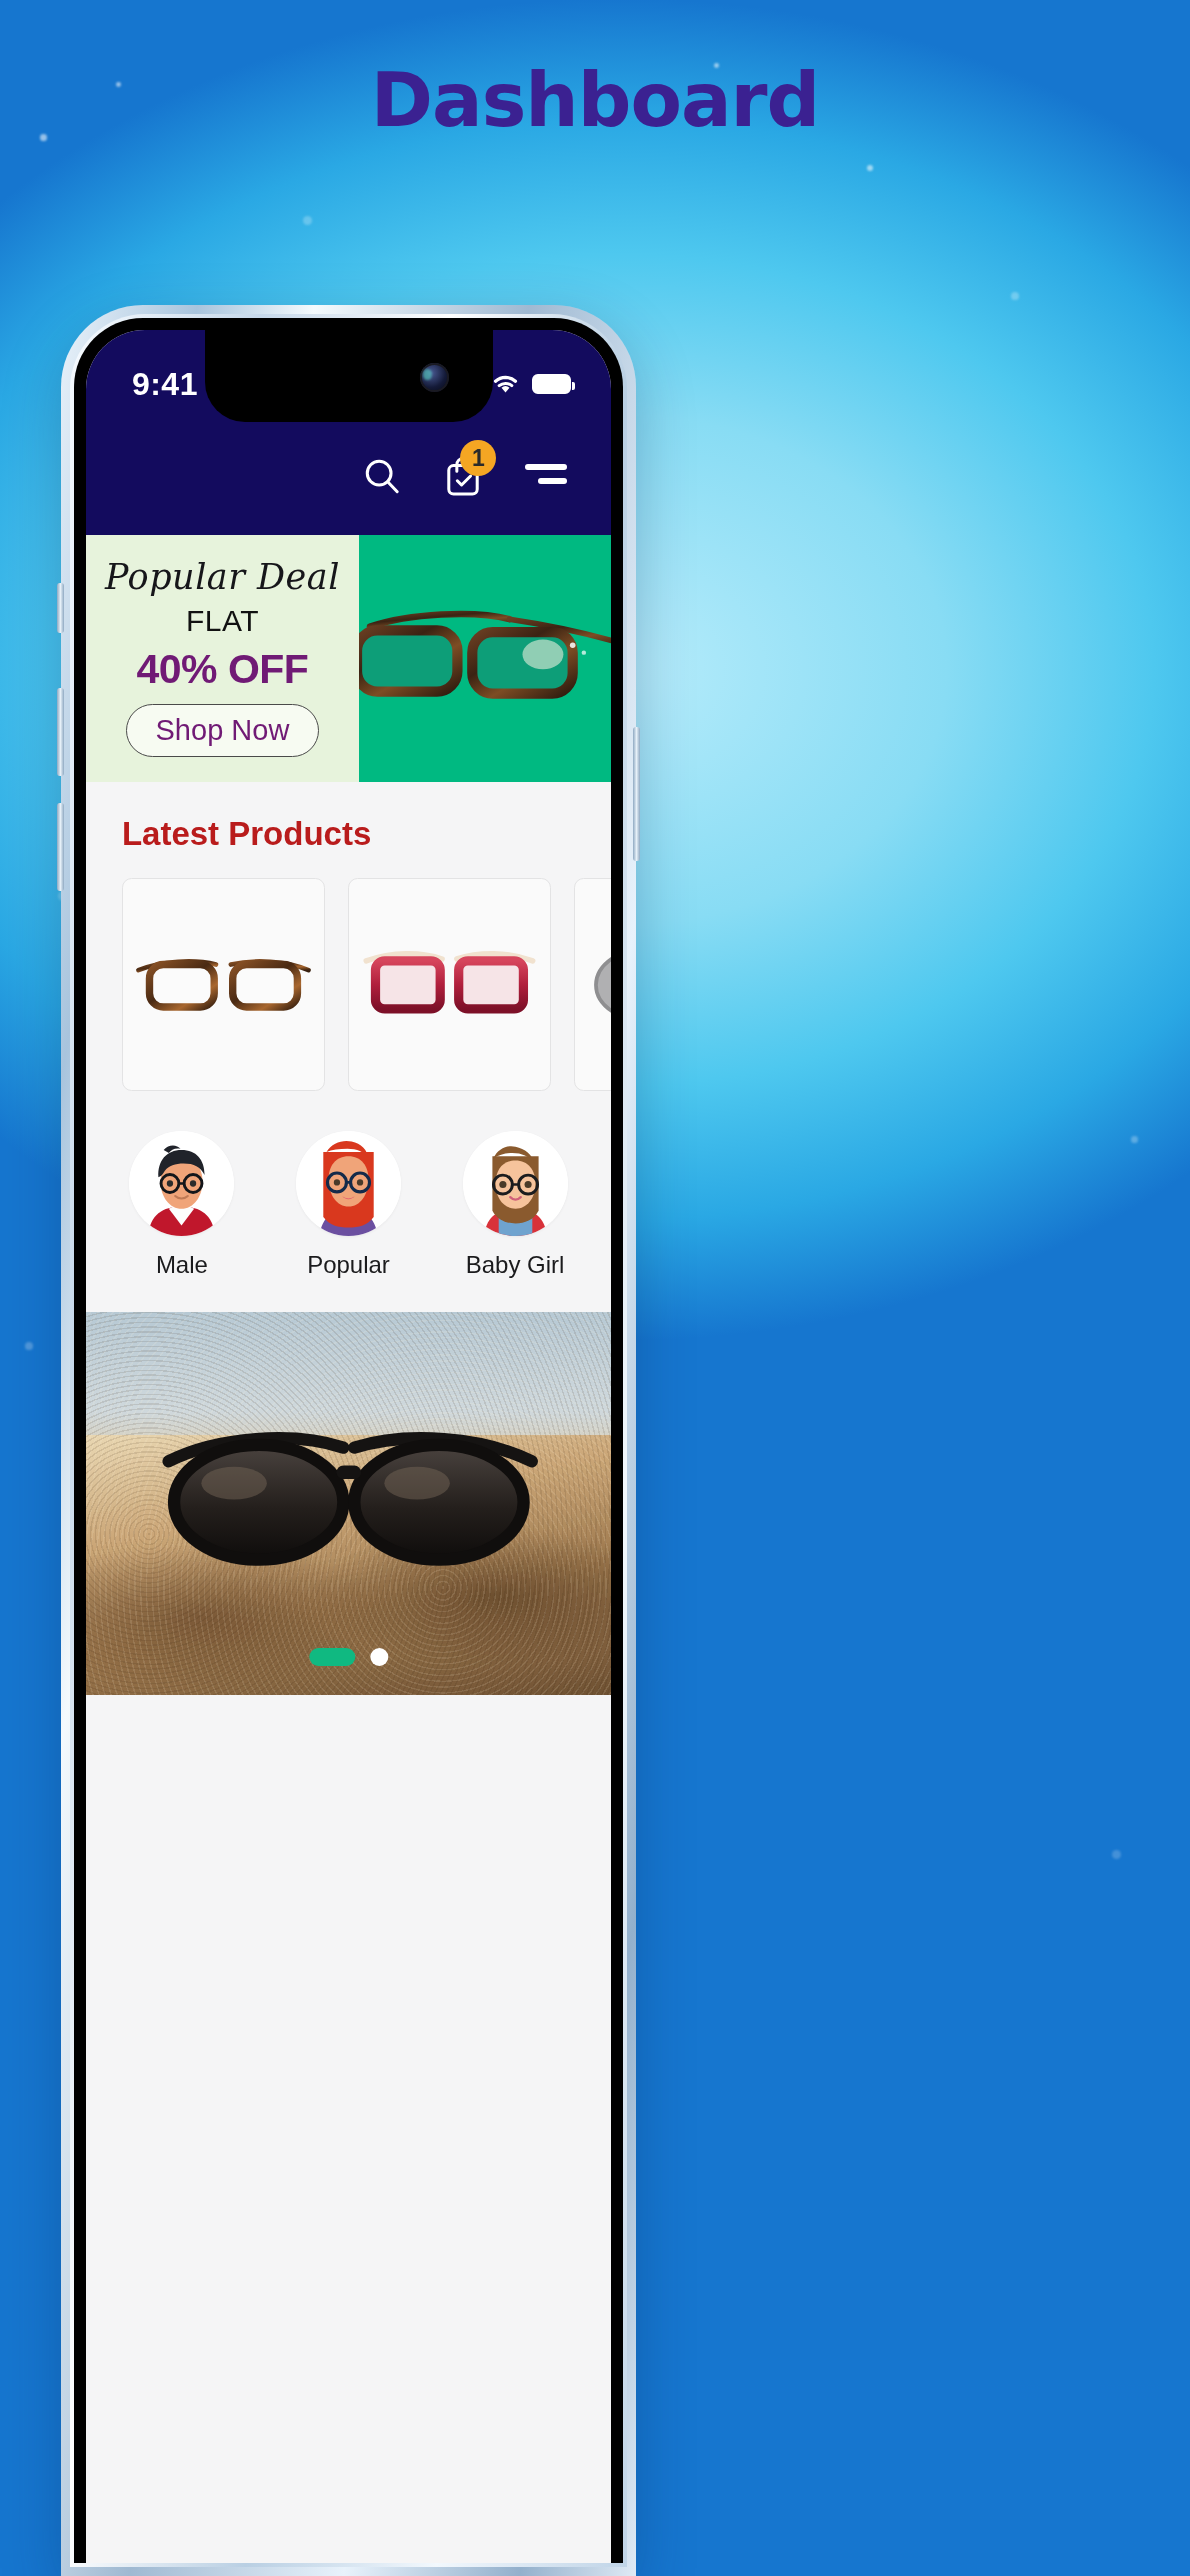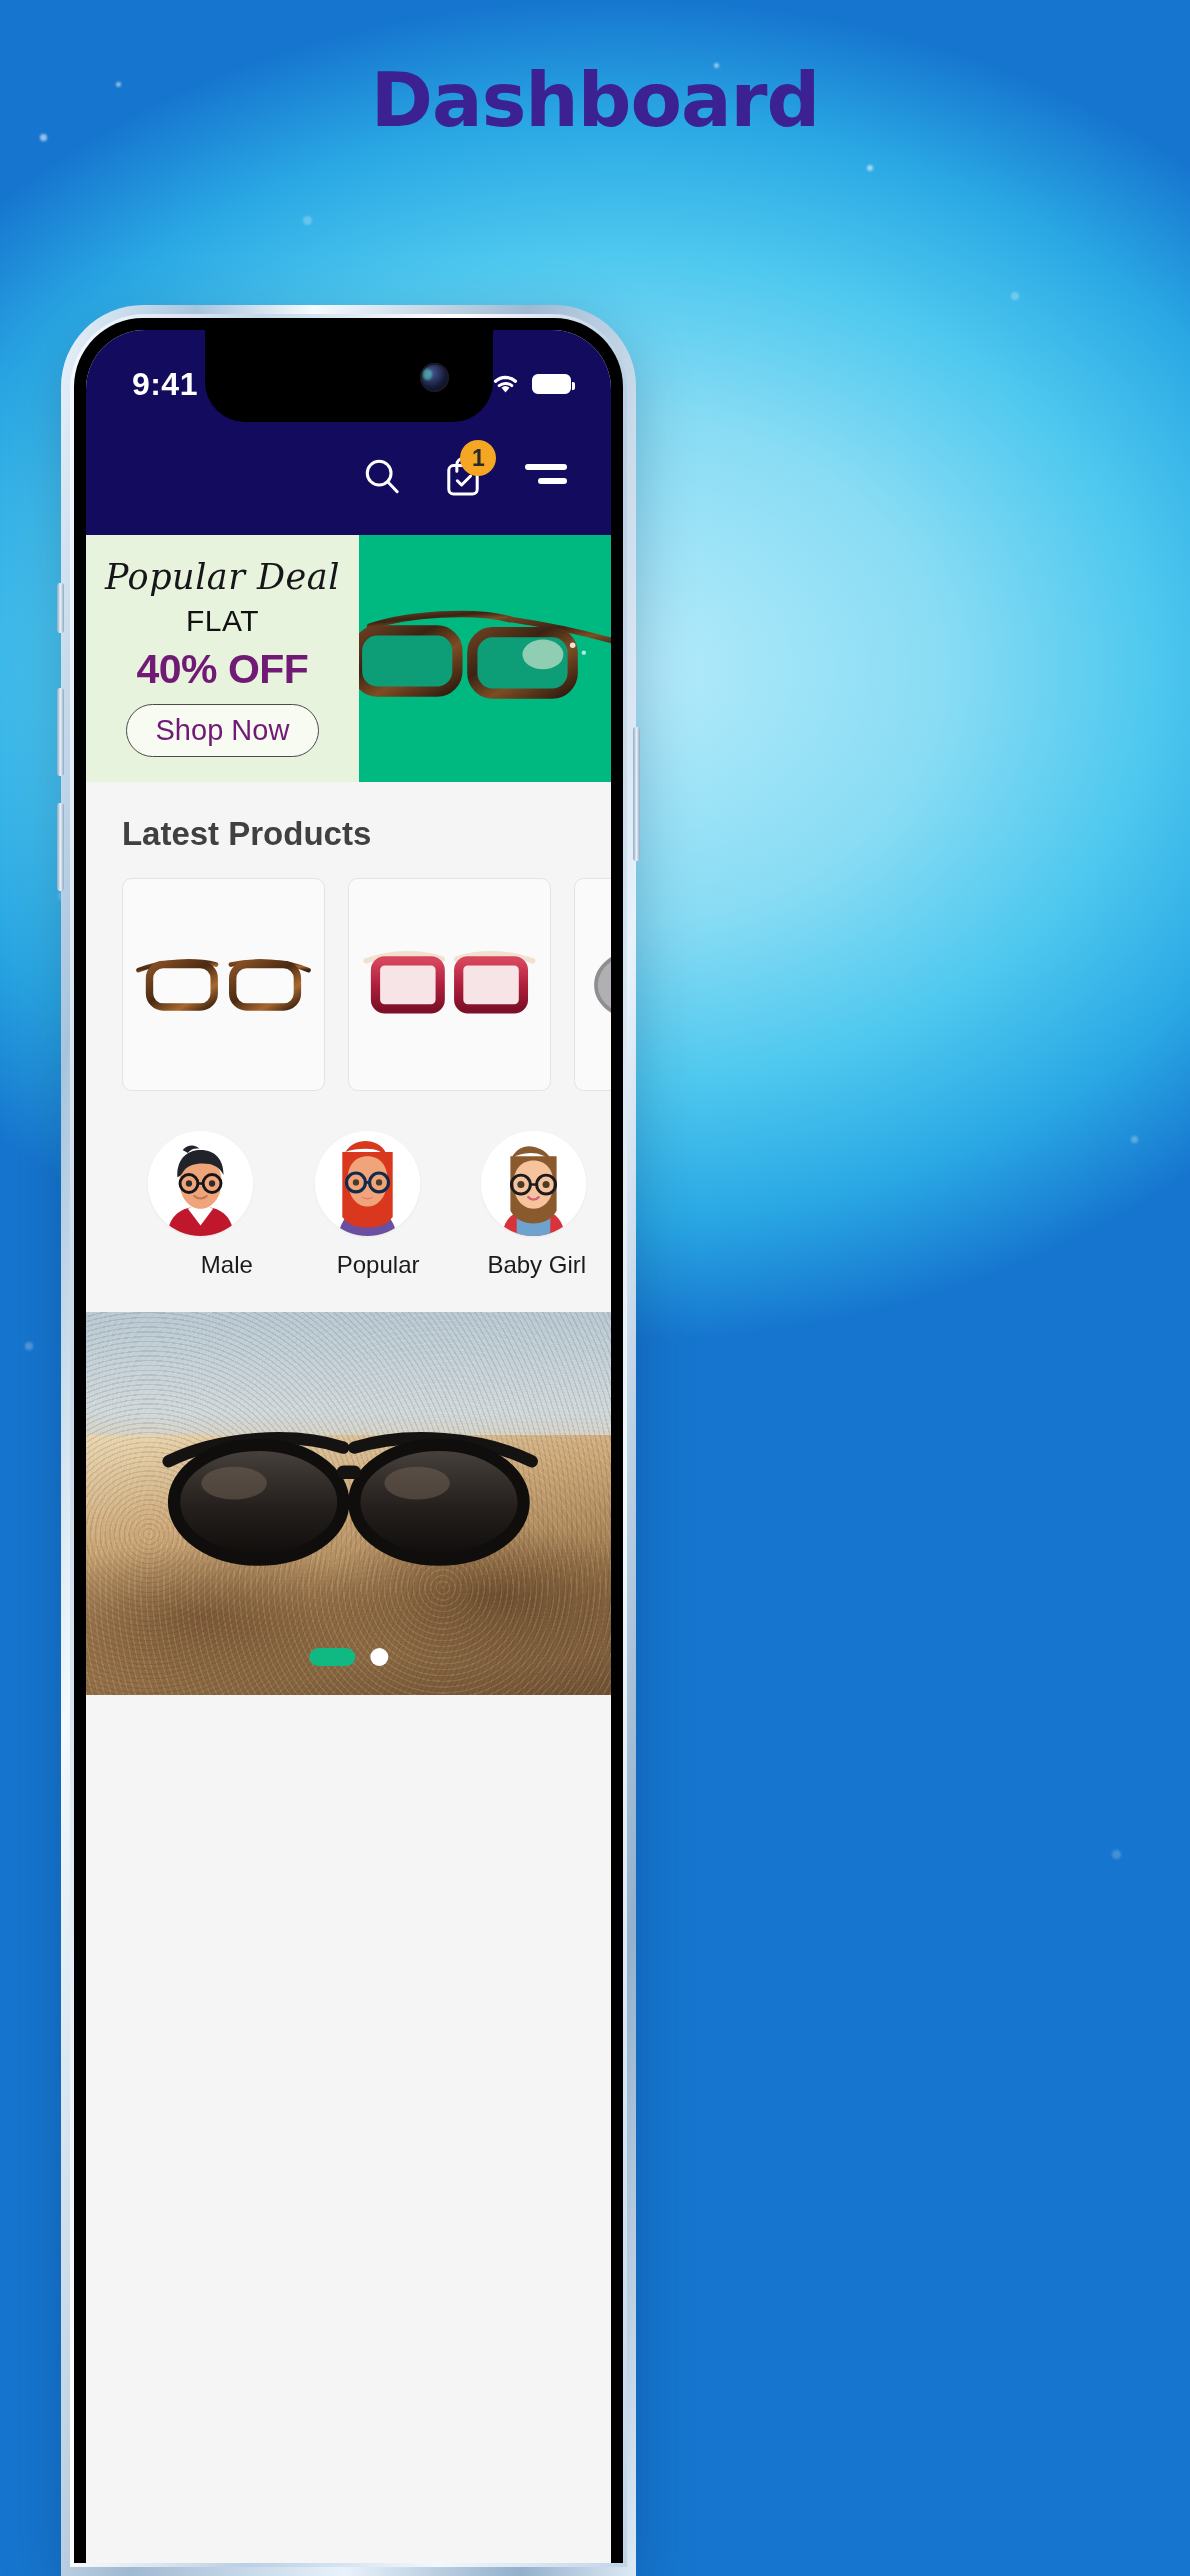--- a/index.html
+++ b/index.html
@@ -162,42 +162,42 @@
     background:#00b981;
     position:relative; overflow:hidden;
   }
 
   
   .glasses-hero{ position:absolute; left:-6%; top:24%; width:118%; height:55%; }
 
   
   .section-head {
     padding: 33px 0 25px 36px;
-    font-size: 33px; font-weight:600; color:#404040;
+    font-size: 33px; font-weight:600; color:#b91c1c;
   }
   .prod-rail {
     display:flex; gap: 23px; padding: 0 0 0 36px;
     overflow:hidden;
   }
   .prod-card {
     flex: 0 0 203px; height: 213px;
     background:#fafafa;
     border:1px solid #e3e3e4;
     border-radius:9.6px;
     display:flex; align-items:center; justify-content:center;
     overflow:hidden;
   }
   .prod-card svg { width: 92%; height: 72%; }
 
   
   .cats {
     display:flex; justify-content:space-between;
     padding: 40px 25px 33px 25px;
   }
-  .cat { width: 142px; display:flex; flex-direction:column; align-items:flex-end; gap:15.3px; cursor:pointer; }
+  .cat { width: 142px; display:flex; flex-direction:column; align-items:center; gap:15.3px; cursor:pointer; }
   .cat-avatar {
     width: 105px; height: 105px; border-radius:50%;
     background:#ffffff; overflow:hidden; position:relative;
     box-shadow: 0 1px 2.9px rgba(0,0,0,.05);
   }
   .cat-avatar svg { width:100%; height:100%; display:block; }
   .cat-label { font-size: 24px; color:#1b1b1d; }
 
   
   .hero-photo {

